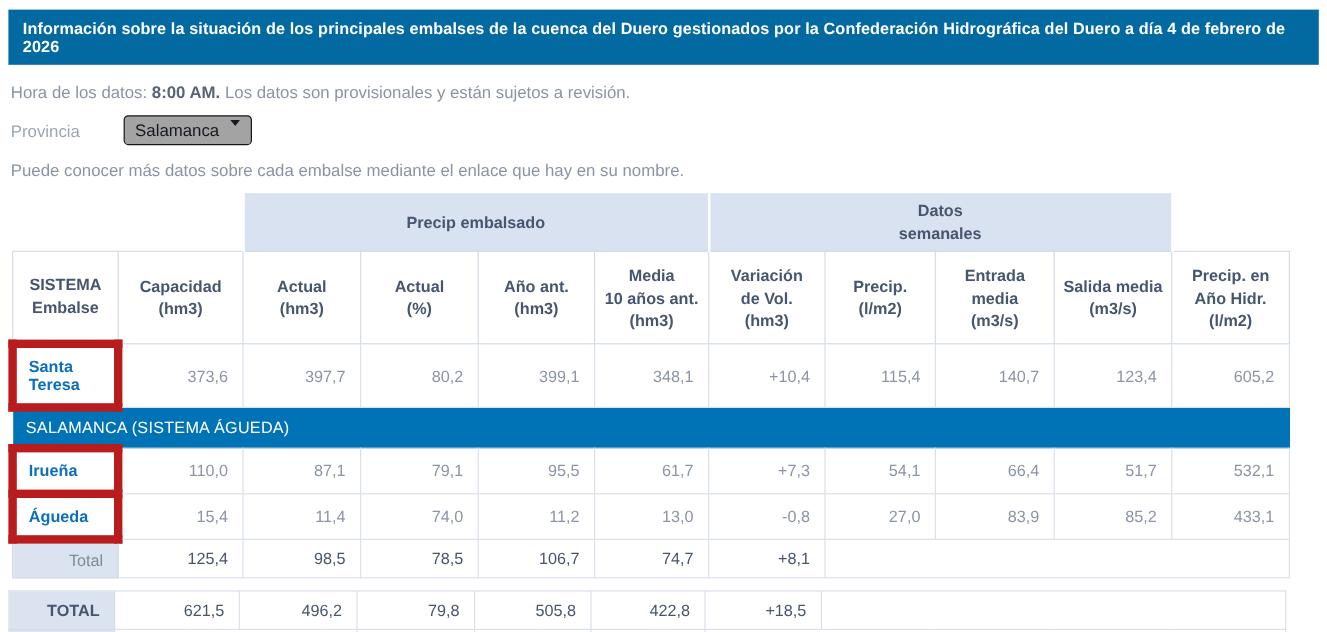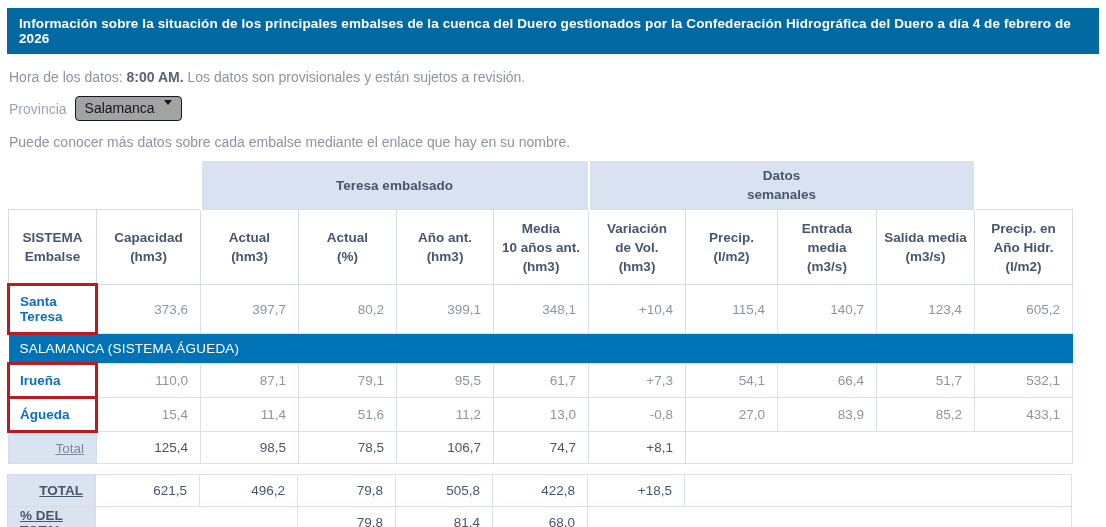--- a/index.html
+++ b/index.html
@@ -12,21 +12,21 @@
 
   
   .title-bar{
     background:#0369a1;color:#ffffff;font-weight:bold;font-size:13.5px;
     padding:8px 12px;line-height:15px;letter-spacing:.1px;
   }
 
   
   .meta{margin:15px 0 0 2px;font-size:14px;color:#8a94a4;}
   .meta b{color:#5a6476;font-weight:bold;}
-  .province-row{margin:11px 0 0 2px;font-size:14px;color:#9aa5b5;display:flex;align-items:center;}
+  .province-row{margin:11px 0 0 2px;font-size:14px;color:#9aa5b5;display:flex;align-items:center;gap:28px;}
   .select-box{
     display:inline-flex;align-items:flex-start;gap:9px;margin-left:8px;
     border:1.5px solid #14181f;border-radius:4px;background:#a3a3a3;
     padding:3px 9px 4px 9px;font-size:14px;color:#14181f;cursor:pointer;
   }
   .caret{
     width:0;height:0;border-left:4.5px solid transparent;border-right:4.5px solid transparent;
     border-top:5.5px solid #14181f;display:inline-block;
   }
   .note{margin:13px 0 0 2px;font-size:14px;color:#8a94a4;}
@@ -48,31 +48,31 @@
   th.col-head{
     background:#ffffff;border:1px solid #d5dce8;color:#47566f;font-weight:bold;
     font-size:13.5px;text-align:center;white-space:pre-line;line-height:19px;
     padding:8px 4px;height:57px;
   }
   td.section{
     background:#0073b7;color:#ffffff;font-size:13.5px;font-weight:500;
     padding:6px 11px;letter-spacing:.2px;
   }
   td.name{
-    border:3px solid #b91c1c;padding:8px 10px;text-align:left;background:#fff;
+    border:7px solid #b91c1c;padding:8px 10px;text-align:left;background:#fff;
   }
   td.name a{color:#0d6ebd;font-weight:bold;text-decoration:none;font-size:13.5px;}
   td.val{
     border:1px solid #dbe1ec;padding:8px 12px 8px 4px;text-align:right;
     color:#8b95a7;background:#fff;
   }
   td.empty{border:1px solid #dbe1ec;background:#fff;}
   td.label-cell{
     background:#dce3f0;border:1px solid #d5dce8;color:#7e8899;
-    padding:0 12px;text-align:right;text-decoration:underline;
+    padding:0 12px;text-align:right;
   }
   td.bold-val{font-weight:normal;color:#47566f;}
   td.label-bold{font-weight:bold;color:#47566f;}
   td.label-left{text-align:left;}
 </style>
 </head>
 <body>
 
 <div class="page">
 
@@ -100,21 +100,21 @@
         <col class="c6">
       <col class="c7">
         <col class="c8">
         <col class="c9">
         <col class="c10">
         <col class="c11">
     </colgroup>
     <thead>
       <tr>
         <th class="corner" colspan="2"></th>
-        <th class="group-cell" colspan="4">Teresa embalsado</th>
+        <th class="group-cell" colspan="4">Precip embalsado</th>
         <th class="group-cell" colspan="4">Datos
 semanales</th>
         <th class="corner"></th>
       </tr>
       <tr>
         <th class="col-head">SISTEMA
 Embalse</th>
         <th class="col-head">Capacidad
 (hm3)</th>
         <th class="col-head">Actual
@@ -168,21 +168,21 @@
         <td class="val">+7,3</td>
         <td class="val">54,1</td>
         <td class="val">66,4</td>
         <td class="val">51,7</td>
         <td class="val">532,1</td>
       </tr>
       <tr>
         <td class="name"><a href="#">Águeda</a></td>
         <td class="val">15,4</td>
         <td class="val">11,4</td>
-        <td class="val">51,6</td>
+        <td class="val">74,0</td>
         <td class="val">11,2</td>
         <td class="val">13,0</td>
         <td class="val">-0,8</td>
         <td class="val">27,0</td>
         <td class="val">83,9</td>
         <td class="val">85,2</td>
         <td class="val">433,1</td>
       </tr>
       <tr>
         <td class="label-cell">Total</td>

